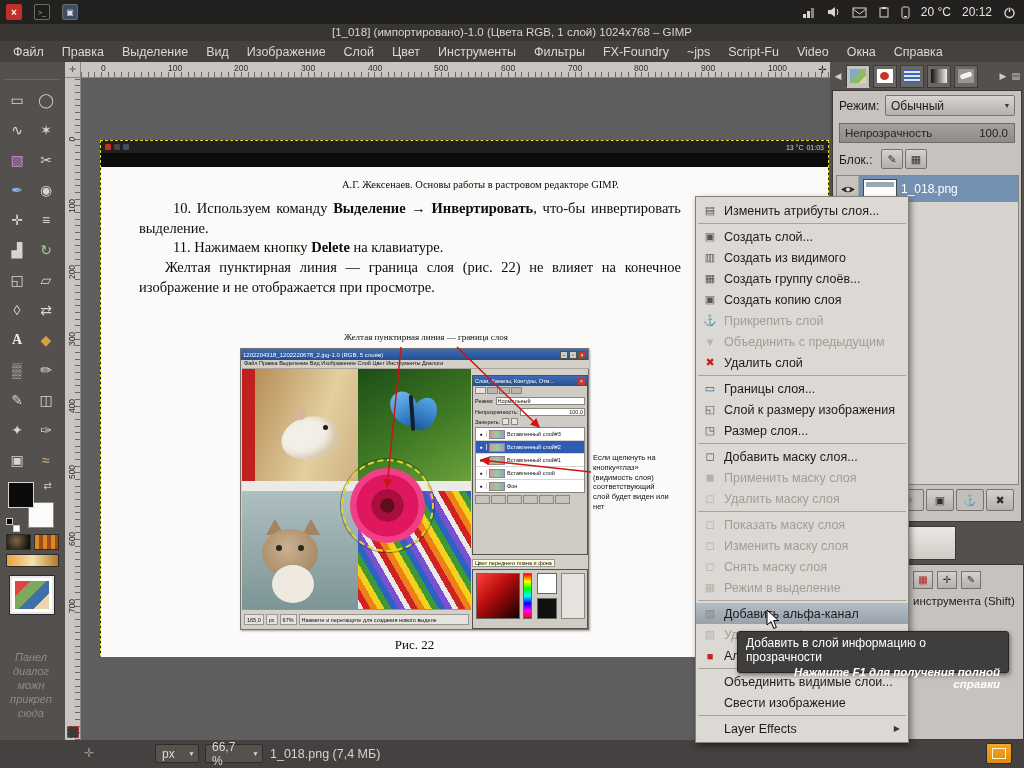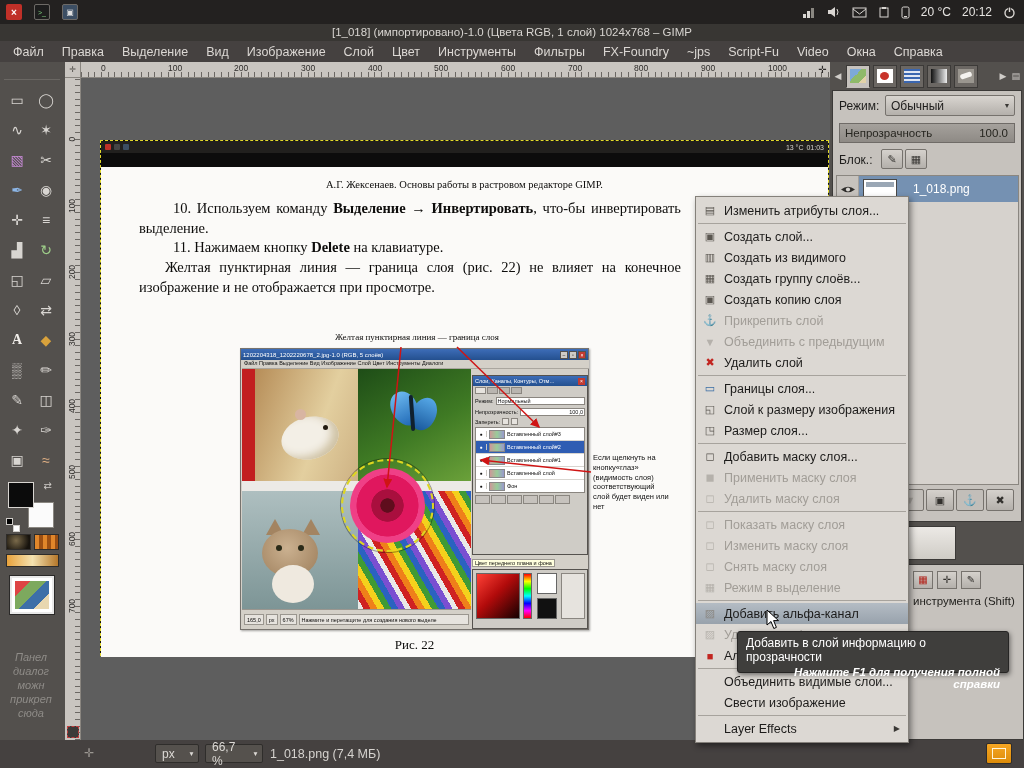--- a/index.html
+++ b/index.html
@@ -59,25 +59,25 @@
   
   .viewport { position:absolute; left:81px; top:78px; width:749px; height:662px; background:#5e5e5e; overflow:hidden; }
   .canvas-wrap { position:absolute; left:19px; top:62px; width:729px; height:516px; border:1px dashed #e3da2b; background:#0c0c0c; }
   .inner-sysbar { position:absolute; left:0; top:0; width:100%; height:12px; background:#21201e; display:flex; align-items:center; gap:3px; padding:0 4px; color:#d6d3cf; font-size:7px; }
   .minidot { width:6px; height:6px; border-radius:1px; }
   .inner-titlebar { position:absolute; left:0; top:12px; width:100%; height:14px; background:linear-gradient(#646d77,#434b54); color:#fff; font-size:8.5px; display:flex; align-items:center; padding:0 3px;margin-top:38px; }
   .itb-title { flex:1; text-align:center; }
   .winbtn { width:9px; height:9px; margin-left:2px; background:#8b929a; border:1px solid #2c3036; font-size:6px; line-height:7px; text-align:center; color:#fff; }
   .winbtn.close { background:#b23830; }
   .page { position:absolute; left:0; top:26px; width:100%; height:490px; background:#fbfaf8; color:#0d0c0b; font-family:"Liberation Serif",serif; }
-  .doc-header { position:absolute; left:0; top:12px; width:100%; text-align:center; font-size:10.5px; }
+  .doc-header { position:absolute; left:16px; top:12px; width:100%; text-align:center; font-size:10.5px; }
   .doc-body { position:absolute; left:38px; top:32px; width:542px; font-size:14.5px; line-height:1.36; text-align:justify; }
   .doc-body p { text-indent:34px; }
   .doc-body p.cont { text-indent:26px; }
-  .fig-label { position:absolute; left:234px; top:165px; font-size:9px; }
+  .fig-label { position:absolute; left:243px; top:165px; font-size:9px; }
   .figure { position:absolute; left:139px; top:181px; width:349px; height:282px; background:#d4d0c8; border:1px solid #77736e; box-shadow:1px 1px 2px rgba(0,0,0,.35); font-family:"Liberation Sans",sans-serif; }
   .fwin-title { position:absolute; left:0; top:0; width:100%; height:11px; background:linear-gradient(#3d6db8,#24508f); color:#fff; font-size:6px; display:flex; align-items:center; padding:0 2px; white-space:nowrap; overflow:hidden; }
   .fwb { width:8px; height:8px; margin-left:1px; background:#cfccc6; border:1px solid #55524e; font-size:5px; line-height:6px; text-align:center; color:#222; flex:0 0 auto; }
   .fwb.close { background:#c23b32; color:#fff; }
   .fmenu { position:absolute; left:1px; top:11px; width:347px; height:9px; font-size:5.5px; color:#111; padding-left:2px; white-space:nowrap; overflow:hidden; background:#d4d0c8; border-bottom:1px solid #aaa69f; }
   .fcanvas { position:absolute; left:1px; top:20px; width:229px; height:240px; background:#eceae6; overflow:hidden; }
   .ph { position:absolute; overflow:hidden; }
   .ph.red { left:0; top:0; width:13px; height:112px; background:#c21f1f; }
   .ph.hamster { left:13px; top:0; width:103px; height:112px; background:linear-gradient(110deg,#b68d58,#e3cf9f 60%,#cdb183); }
   .ph.hamster i.body { position:absolute; left:26px; top:48px; width:58px; height:42px; background:#f3efe6; border-radius:50%; transform:rotate(-14deg); box-shadow:inset -6px -4px 8px #cfc2a4; }
@@ -149,21 +149,21 @@
   .combo { position:absolute; display:flex; align-items:center; background:linear-gradient(#d9d5d0,#b4b0ab); border:1px solid #76726d; border-radius:2px; font-size:12px; color:#1e1d1c; }
   .combo .cv { flex:1; padding-left:5px; white-space:nowrap; overflow:hidden; }
   .combo .ca { width:14px; font-size:7px; text-align:center; color:#3a3835; }
   .opbar { position:absolute; left:6px; top:32px; width:176px; height:20px; background:linear-gradient(#a5a19c,#8e8a85); border:1px solid #6f6b67; display:flex; align-items:center; font-size:11.5px; color:#26251f; }
   .opbar .ol { flex:1; padding-left:5px; } .opbar .ov { padding-right:6px; }
   .locklabel { position:absolute; left:6px; top:62px; font-size:12px; color:#1e1d1c; }
   .lockbtn { position:absolute; top:58px; width:22px; height:20px; background:linear-gradient(#d5d1cc,#b4b0ab); border:1px solid #76726d; border-radius:2px; font-size:11px; text-align:center; line-height:18px; color:#3a3835; }
   .layerlist { position:absolute; left:3px; top:84px; width:183px; height:310px; background:#d6d2cd; border:1px solid #8a8680; }
   .lrow { display:flex; align-items:stretch; height:26px; }
   .leye { width:22px; background:#c6c2bd; border-right:1px solid #a6a29d; display:flex; align-items:center; justify-content:center; }
-  .lsel { flex:1; background:#7591b2; display:flex; align-items:center; gap:16px; padding-left:4px; }
+  .lsel { flex:1; background:#7591b2; display:flex; align-items:center; gap:4px; padding-left:4px; }
   .lthumb { width:34px; height:20px; background:#fff; border:1px solid #4a4846; position:relative; }
   .lthumb::after { content:""; position:absolute; left:2px; top:2px; right:2px; height:5px; background:#9aa7b5; }
   .lname { color:#fff; font-size:12px; }
   .lbtns { position:absolute; left:3px; top:398px; width:184px; display:flex; gap:2px; }
   .lbtn { width:28px; height:22px; background:linear-gradient(#d5d1cc,#b4b0ab); border:1px solid #76726d; border-radius:2px; font-size:11px; text-align:center; line-height:20px; color:#33312e; }
   .lbtn.dis { color:#a4a09b; background:#c2beb9; }
   .rsw { position:absolute; top:464px; height:34px; width:52px; border:1px solid #3c3a38; }
   .rsw1 { left:18px; background:linear-gradient(90deg,#0a0a0a,#f2f2f0); }
   .rsw2 { left:74px; background:linear-gradient(#ece9e5,#cfccc6); }
   .rtools { position:absolute; left:0; top:502px; width:194px; height:176px; background:#c6c2bd; border:1px solid #3c3a38; }

